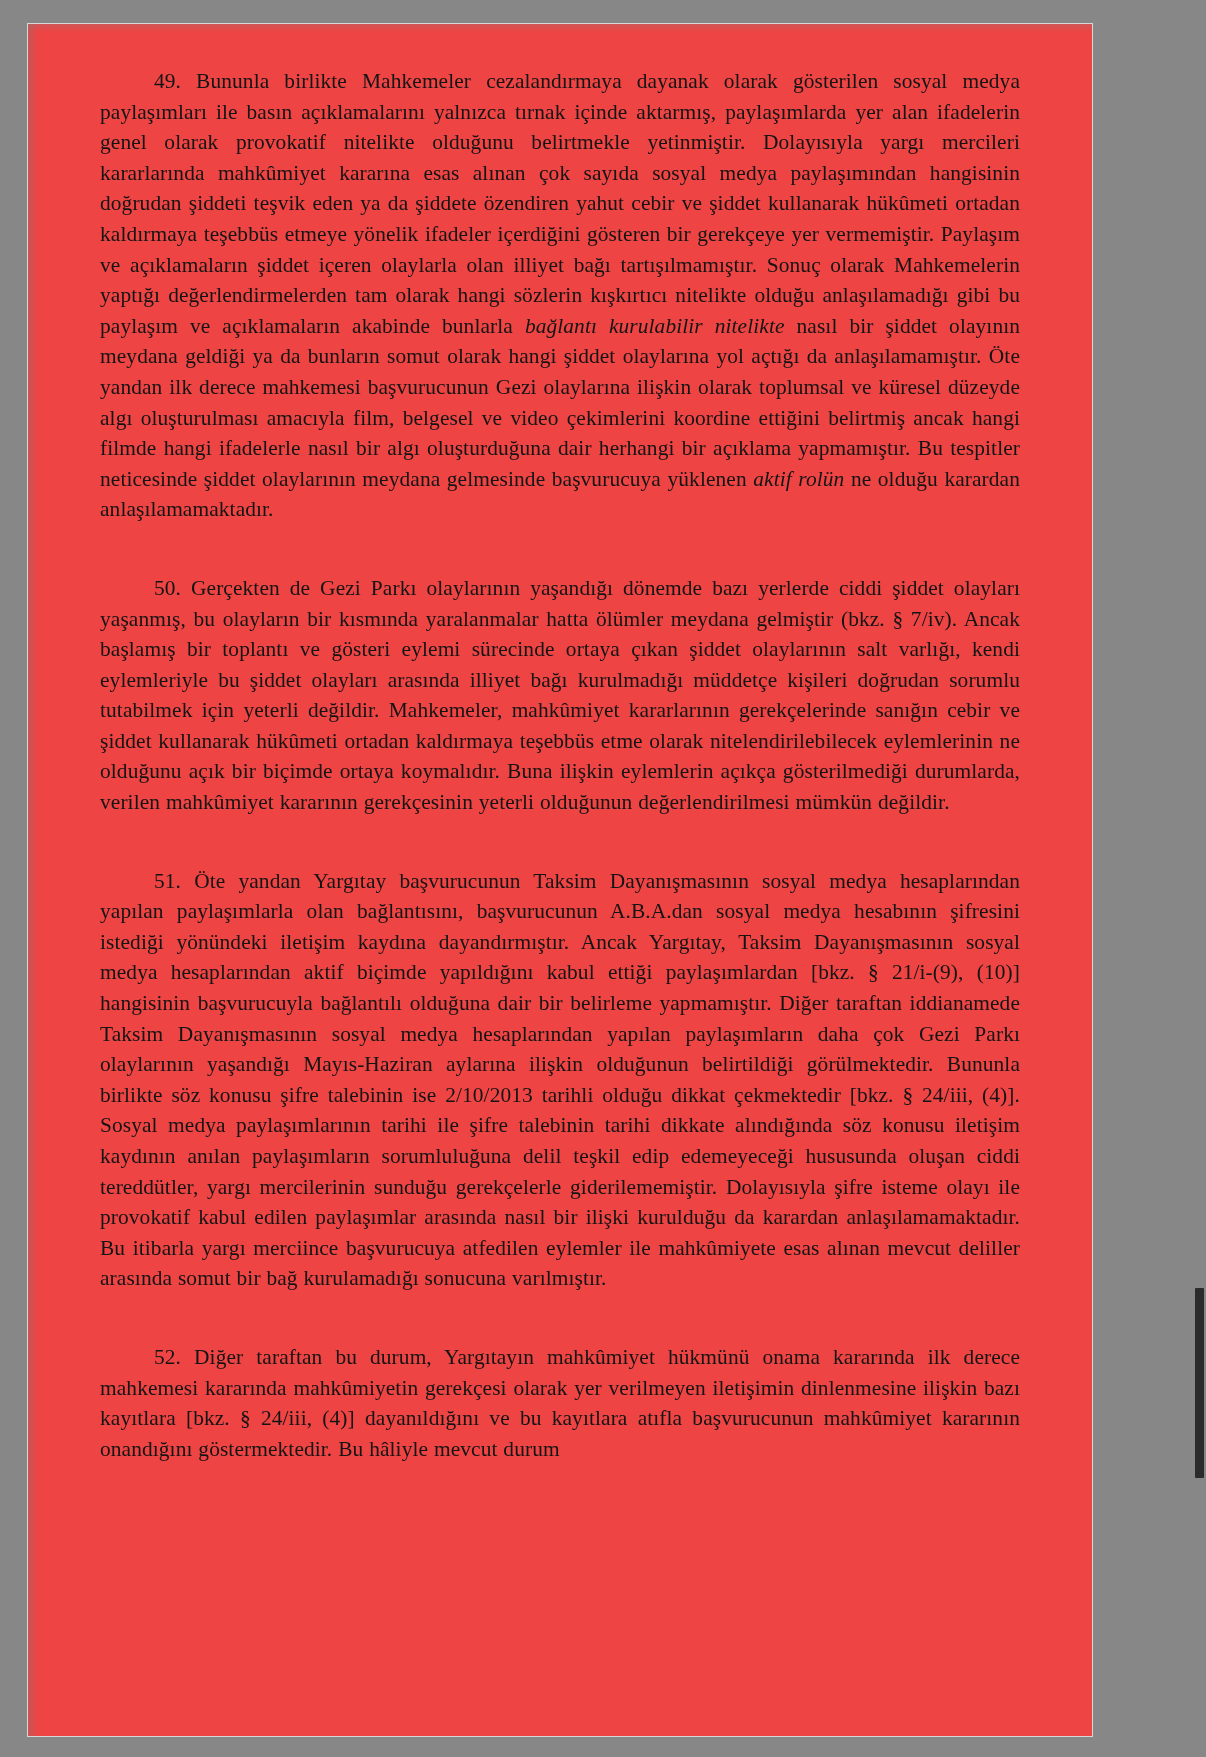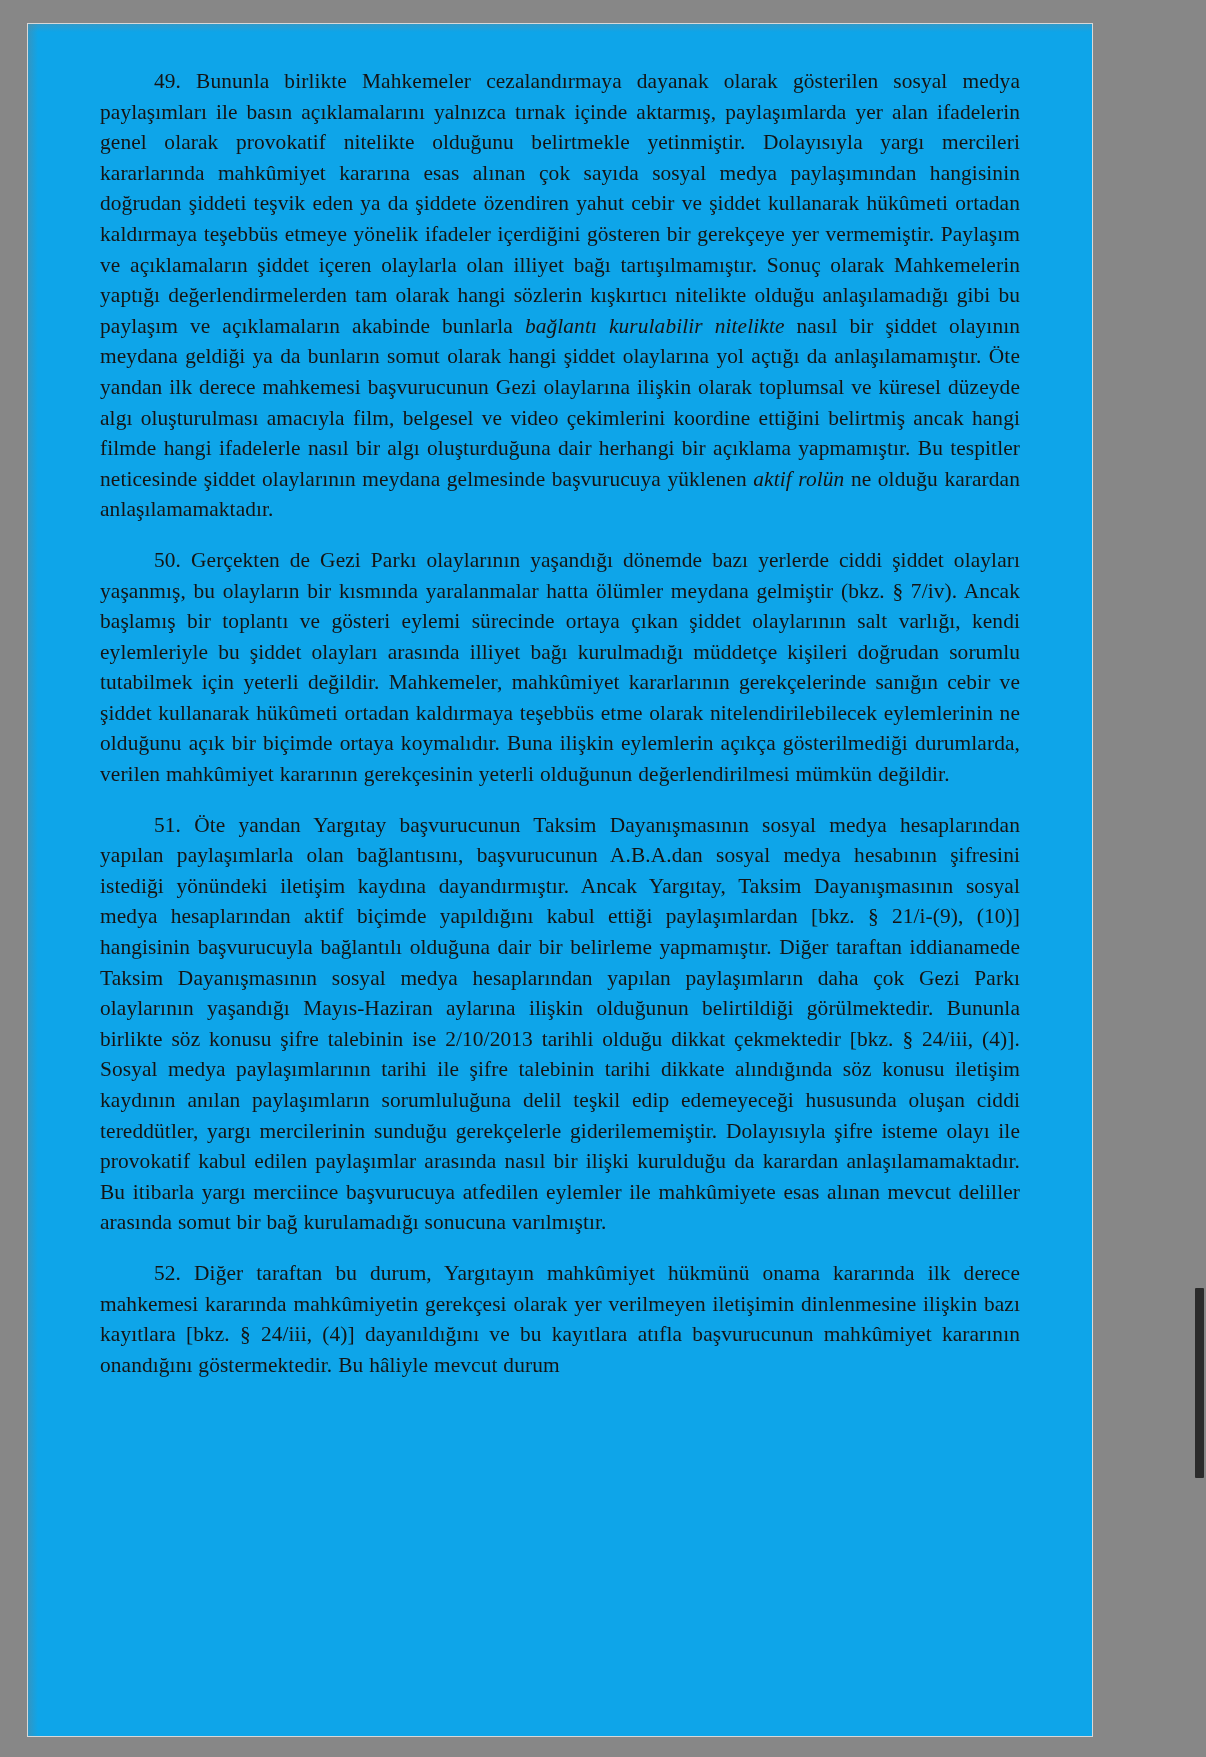--- a/index.html
+++ b/index.html
@@ -61,21 +61,21 @@
     margin: 0 0 0 0;
     text-align: justify;
     text-justify: inter-word;
     font-size: 21.4px;
     line-height: 30.6px;
     color: #141414;
     letter-spacing: 0.1px;
     word-spacing: 0.4px;
   }
   p.para + p.para {
-    margin-top: 20px;
+    margin-top: 48px;
   }
   .indent {
     display: inline-block;
     width: 54px;
   }
   em.it {
     font-style: italic;
   }
 
   
@@ -95,21 +95,21 @@
     height: 190px;
     background: #2b2b2b;
     border-radius: 1px;
   }
 </style>
 </head>
 <body>
 
 <div id="viewport" style="background: rgb(135, 135, 135);">
 
-  <div id="page-sheet" style="background: #0ea5e9;">
+  <div id="page-sheet" style="background: #ef4444;">
     <div id="text-column">
 
       <p class="para"><span class="indent"></span><span>49. Bununla birlikte Mahkemeler cezalandırmaya dayanak olarak gösterilen sosyal medya paylaşımları ile basın açıklamalarını yalnızca tırnak içinde aktarmış, paylaşımlarda yer alan ifadelerin genel olarak provokatif nitelikte olduğunu belirtmekle yetinmiştir. Dolayısıyla yargı mercileri kararlarında mahkûmiyet kararına esas alınan çok sayıda sosyal medya paylaşımından hangisinin doğrudan şiddeti teşvik eden ya da şiddete özendiren yahut cebir ve şiddet kullanarak hükûmeti ortadan kaldırmaya teşebbüs etmeye yönelik ifadeler içerdiğini gösteren bir gerekçeye yer vermemiştir. Paylaşım ve açıklamaların şiddet içeren olaylarla olan illiyet bağı tartışılmamıştır. Sonuç olarak Mahkemelerin yaptığı değerlendirmelerden tam olarak hangi sözlerin kışkırtıcı nitelikte olduğu anlaşılamadığı gibi bu paylaşım ve açıklamaların akabinde bunlarla <em class="it">bağlantı kurulabilir nitelikte</em> nasıl bir şiddet olayının meydana geldiği ya da bunların somut olarak hangi şiddet olaylarına yol açtığı da anlaşılamamıştır. Öte yandan ilk derece mahkemesi başvurucunun Gezi olaylarına ilişkin olarak toplumsal ve küresel düzeyde algı oluşturulması amacıyla film, belgesel ve video çekimlerini koordine ettiğini belirtmiş ancak hangi filmde hangi ifadelerle nasıl bir algı oluşturduğuna dair herhangi bir açıklama yapmamıştır. Bu tespitler neticesinde şiddet olaylarının meydana gelmesinde başvurucuya yüklenen <em class="it">aktif rolün</em> ne olduğu karardan anlaşılamamaktadır.</span></p>
 
       <p class="para"><span class="indent"></span><span>50.  Gerçekten de Gezi Parkı olaylarının yaşandığı dönemde bazı yerlerde ciddi şiddet olayları yaşanmış, bu olayların bir kısmında yaralanmalar hatta ölümler meydana gelmiştir (bkz. § 7/iv). Ancak başlamış bir toplantı ve gösteri eylemi sürecinde ortaya çıkan şiddet olaylarının salt varlığı, kendi eylemleriyle bu şiddet olayları arasında illiyet bağı kurulmadığı müddetçe kişileri doğrudan sorumlu tutabilmek için yeterli değildir. Mahkemeler, mahkûmiyet kararlarının gerekçelerinde sanığın cebir ve şiddet kullanarak hükûmeti ortadan kaldırmaya teşebbüs etme olarak nitelendirilebilecek eylemlerinin ne olduğunu açık bir biçimde ortaya koymalıdır. Buna ilişkin eylemlerin açıkça gösterilmediği durumlarda, verilen mahkûmiyet kararının gerekçesinin yeterli olduğunun değerlendirilmesi mümkün değildir.</span></p>
 
       <p class="para"><span class="indent"></span><span>51. Öte yandan Yargıtay başvurucunun Taksim Dayanışmasının sosyal medya hesaplarından yapılan paylaşımlarla olan bağlantısını, başvurucunun A.B.A.dan sosyal medya hesabının şifresini istediği yönündeki iletişim kaydına dayandırmıştır. Ancak Yargıtay, Taksim Dayanışmasının sosyal medya hesaplarından aktif biçimde yapıldığını kabul ettiği paylaşımlardan [bkz. § 21/i-(9), (10)] hangisinin başvurucuyla bağlantılı olduğuna dair bir belirleme yapmamıştır. Diğer taraftan iddianamede Taksim Dayanışmasının sosyal medya hesaplarından yapılan paylaşımların daha çok Gezi Parkı olaylarının yaşandığı Mayıs-Haziran aylarına ilişkin olduğunun belirtildiği görülmektedir. Bununla birlikte söz konusu şifre talebinin ise 2/10/2013 tarihli olduğu dikkat çekmektedir [bkz. § 24/iii, (4)]. Sosyal medya paylaşımlarının tarihi ile şifre talebinin tarihi dikkate alındığında söz konusu iletişim kaydının anılan paylaşımların sorumluluğuna delil teşkil edip edemeyeceği hususunda oluşan ciddi tereddütler, yargı mercilerinin sunduğu gerekçelerle giderilememiştir. Dolayısıyla şifre isteme olayı ile provokatif kabul edilen paylaşımlar arasında nasıl bir ilişki kurulduğu da karardan anlaşılamamaktadır. Bu itibarla yargı merciince başvurucuya atfedilen eylemler ile mahkûmiyete esas alınan mevcut deliller arasında somut bir bağ kurulamadığı sonucuna varılmıştır.</span></p>
 
       <p class="para"><span class="indent"></span><span>52.  Diğer taraftan bu durum, Yargıtayın mahkûmiyet hükmünü onama kararında ilk derece mahkemesi kararında mahkûmiyetin gerekçesi olarak yer verilmeyen iletişimin dinlenmesine ilişkin bazı kayıtlara [bkz. § 24/iii, (4)] dayanıldığını ve bu kayıtlara atıfla başvurucunun mahkûmiyet kararının onandığını göstermektedir. Bu hâliyle mevcut durum</span></p>
 

